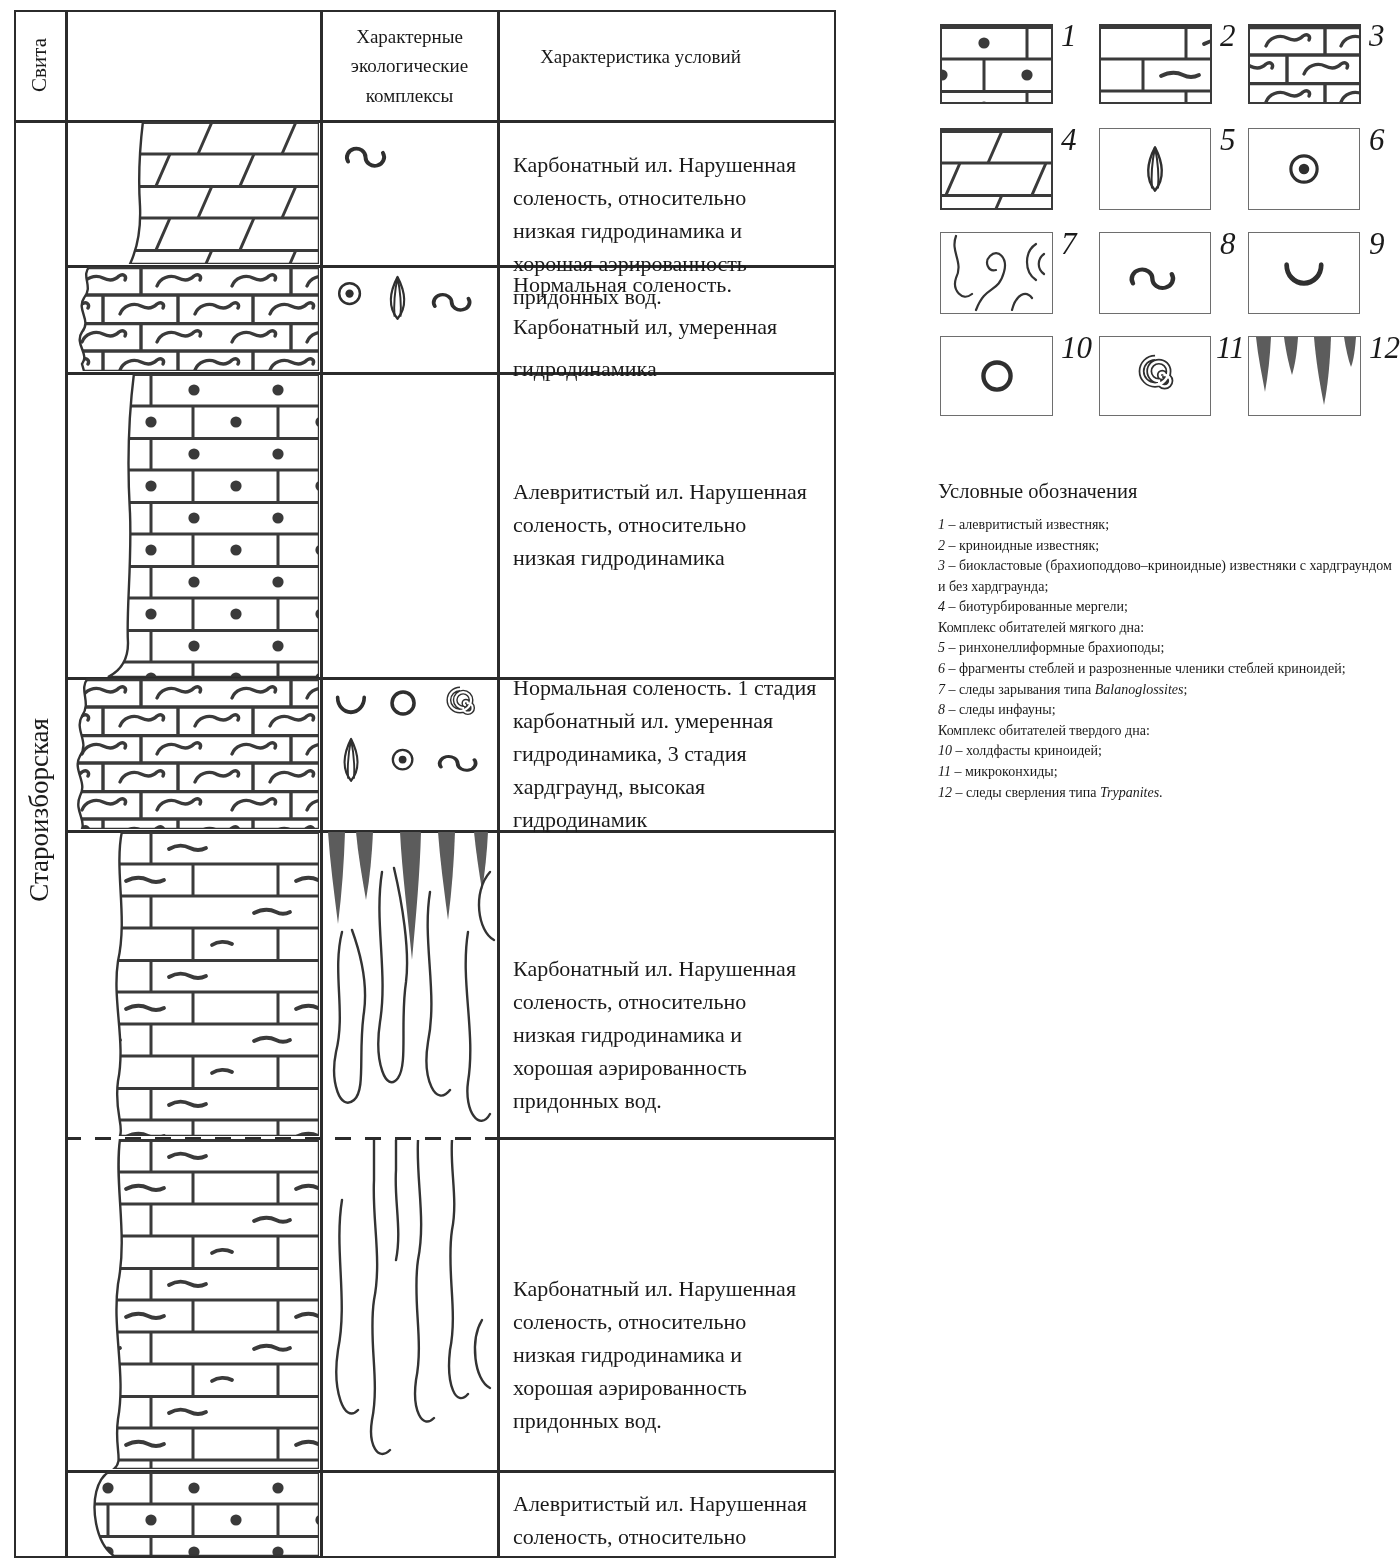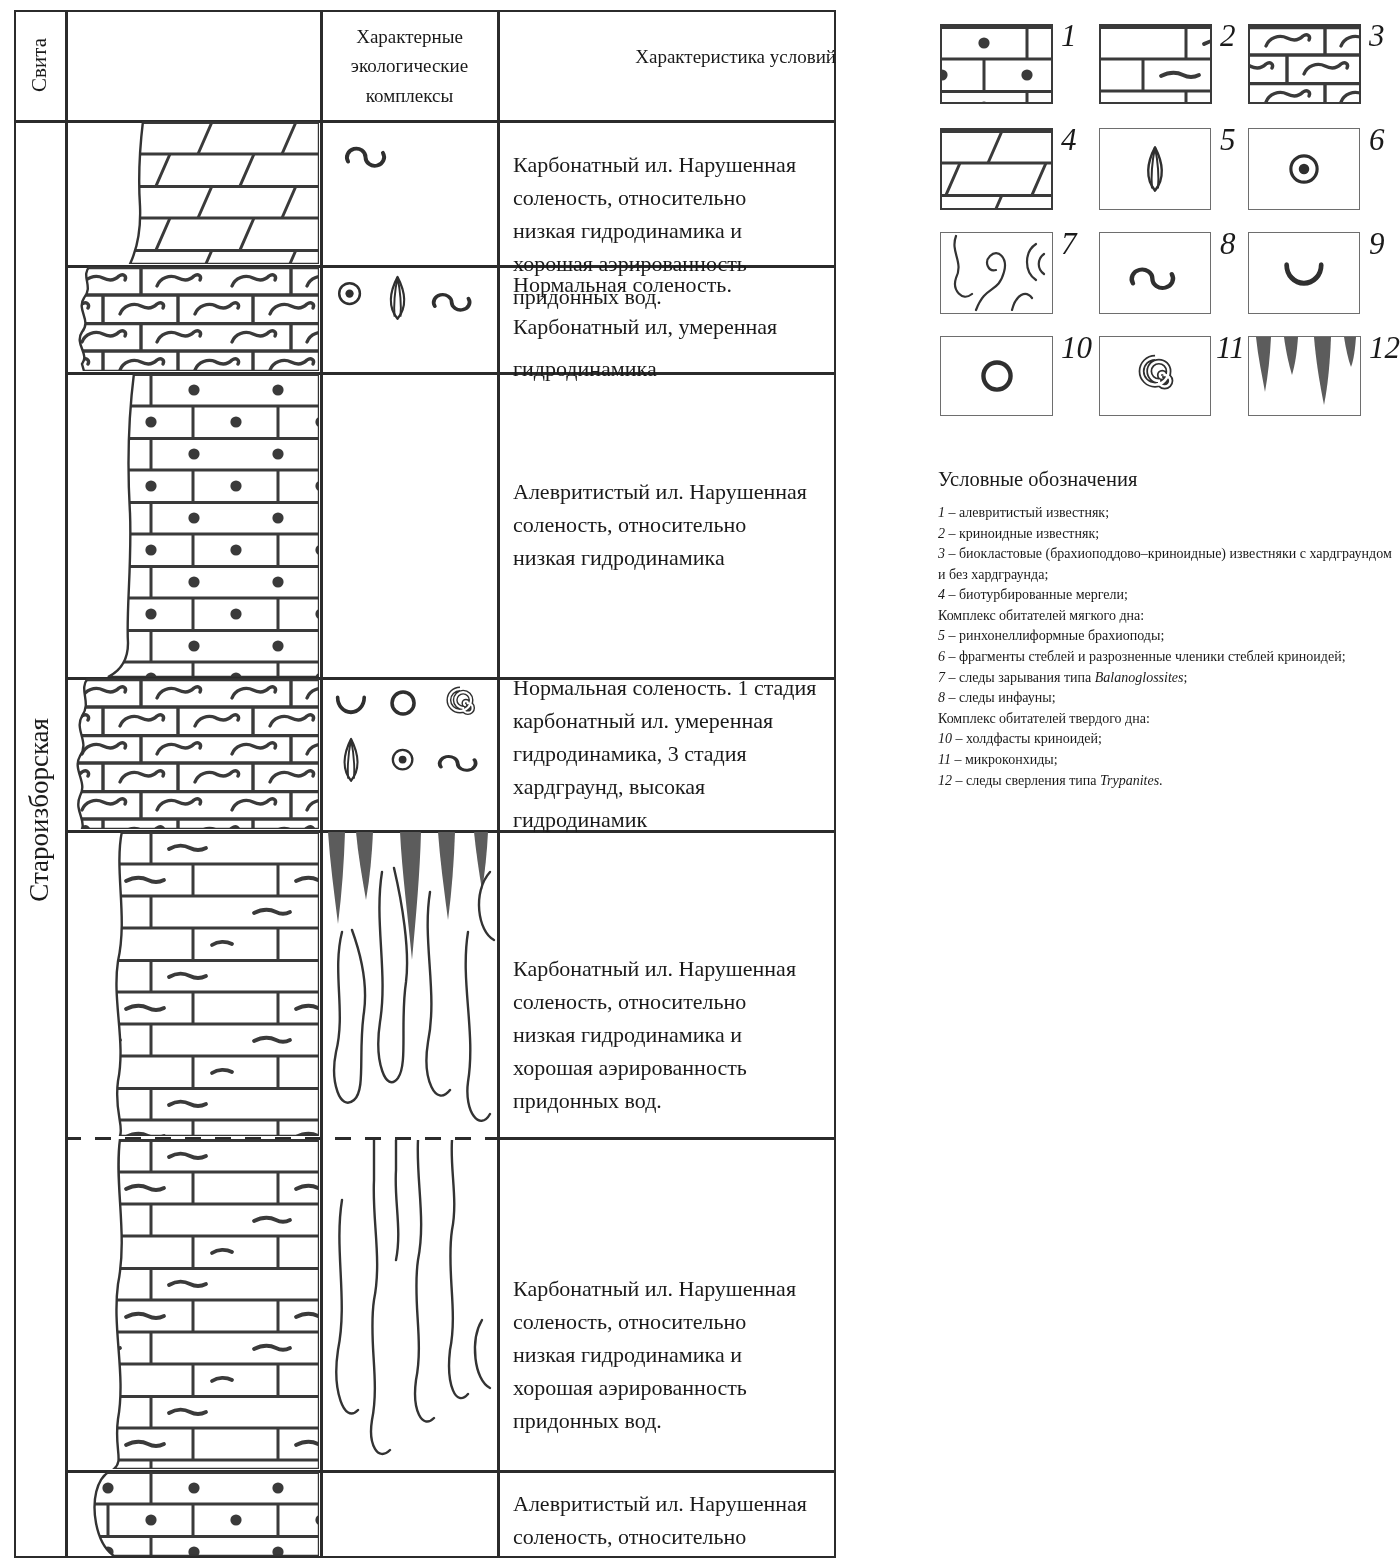--- a/index.html
+++ b/index.html
@@ -103,21 +103,21 @@
   <div class="dashline" style="left:65px;top:1137px;width:432px;"></div>
   <div class="line" style="left:497px;top:1137px;width:339px;height:2.5px;"></div>
   <div class="line" style="left:65px;top:1470px;width:771px;height:2.5px;"></div>
 
   <div class="abs ctr" style="left:14px;top:10px;width:51px;height:110px;justify-content:center;">
     <span class="vtext" style="font-size:21px;">Свита</span>
   </div>
   <div class="abs hdr" style="left:322px;top:12px;width:175px;height:108px;">
     <span>Характерные экологические комплексы</span>
   </div>
-  <div class="abs hdr" style="left:499px;top:12px;width:337px;height:89px;justify-content:flex-end;">
+  <div class="abs hdr" style="left:472px;top:12px;width:337px;height:89px;">
     <span>Характеристика условий</span>
   </div>
 
   <div class="abs ctr" style="left:14px;top:540px;width:51px;height:540px;justify-content:center;">
     <span class="vtext" style="font-size:27px;">Староизборская</span>
   </div>
 
   <svg class="abs" style="left:66px;top:121px;" width="253" height="143">
     <path d="M77,0 C74,25 72,55 74,85 C75,108 71,128 64,143 L253,143 L253,0 Z" fill="url(#p-marl)" stroke="#333" stroke-width="2.4"></path>
   </svg>
@@ -297,21 +297,21 @@
       <g fill="#5c5c5c">
         <path d="M6,0 C8,20 12,38 15,55 C18,38 20,20 21,0 Z"></path>
         <path d="M34,0 C36,15 39,28 42,38 C45,28 47,15 48,0 Z"></path>
         <path d="M64,0 C66,25 70,48 74,68 C78,48 80,25 81,0 Z"></path>
         <path d="M94,0 C96,12 98,22 101,30 C104,22 105,12 106,0 Z"></path>
       </g>
     </svg>
   </div>
   <div class="symnum" style="left:1369px;top:330px;">12</div>
 
-  <div class="abs" style="left:938px;top:468px;width:460px;">
+  <div class="abs" style="left:938px;top:480px;width:460px;">
     <div class="lg-title">Условные обозначения</div>
     <div class="lg-line"><span class="lg-num">1</span><span> – алевритистый известняк;</span><span class="lg-it"></span><span></span></div>
     <div class="lg-line"><span class="lg-num">2</span><span> – криноидные известняк;</span><span class="lg-it"></span><span></span></div>
     <div class="lg-line"><span class="lg-num">3</span><span> – биокластовые (брахиоподдово–криноидные) известняки с хардграундом и без хардграунда;</span><span class="lg-it"></span><span></span></div>
     <div class="lg-line"><span class="lg-num">4</span><span> – биотурбированные мергели;</span><span class="lg-it"></span><span></span></div>
     <div class="lg-line"><span class="lg-num"></span><span>Комплекс обитателей мягкого дна:</span></div>
     <div class="lg-line"><span class="lg-num">5</span><span> – ринхонеллиформные брахиоподы;</span><span class="lg-it"></span><span></span></div>
     <div class="lg-line"><span class="lg-num">6</span><span> – фрагменты стеблей и разрозненные членики стеблей криноидей;</span><span class="lg-it"></span><span></span></div>
     <div class="lg-line"><span class="lg-num">7</span><span> – следы зарывания типа </span><span class="lg-it">Balanoglossites</span><span>;</span></div>
     <div class="lg-line"><span class="lg-num">8</span><span> – следы инфауны;</span><span class="lg-it"></span><span></span></div>

